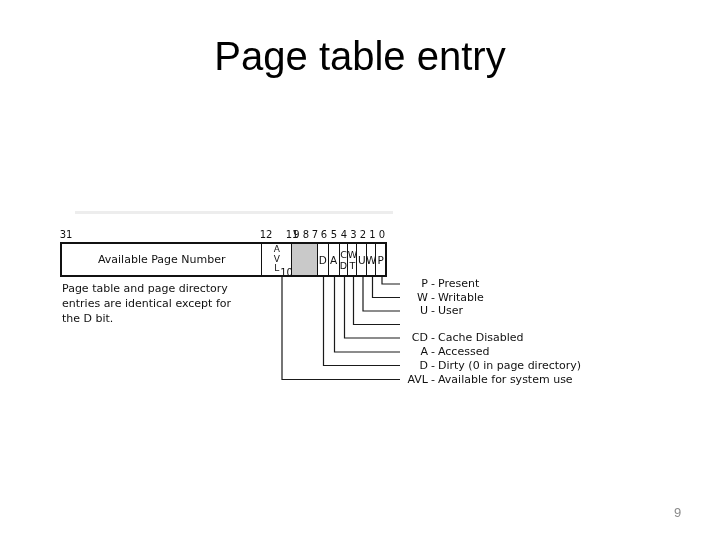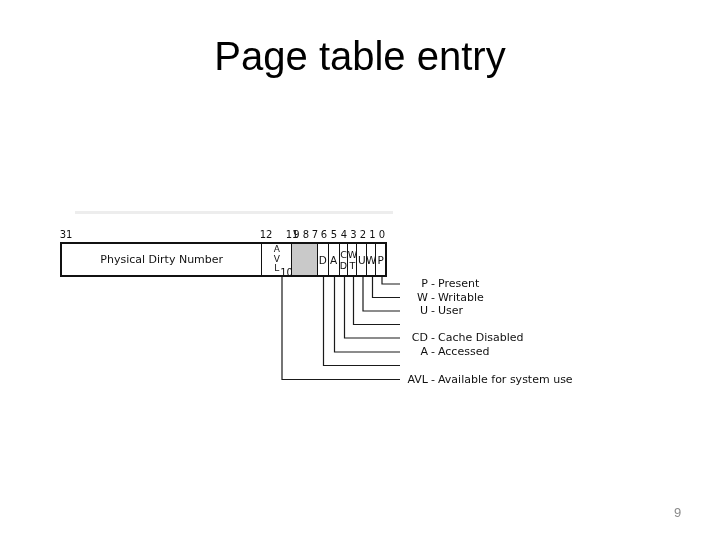--- a/index.html
+++ b/index.html
@@ -53,21 +53,21 @@
       <span style="left: 334px;">5</span>
       <span style="left: 344px;">4</span>
       <span style="left: 353.5px;">3</span>
       <span style="left: 363px;">2</span>
       <span style="left: 372.5px;">1</span>
       <span style="left: 382px;">0</span>
     </div>
 
   <div id="ptebox">
       <div class="cell" style="width: 202px;">
-        <div class="lbl">Physical Dirty Number</div>
+        <div class="lbl">Available Page Number</div>
       </div>
       <div class="cell" style="width: 30px;">
         <div class="stk3">A</div>
         <div class="stk3">V</div>
         <div class="stk3">L</div>
       </div>
       <div class="cell" style="width: 26px; background: rgb(201, 201, 201);"></div>
       <div class="cell" style="width: 11px;">
         <div class="lbl small">D</div>
       </div>
@@ -86,35 +86,41 @@
         <div class="lbl small">U</div>
       </div>
       <div class="cell" style="width: 9px;">
         <div class="lbl small">W</div>
       </div>
       <div class="cell" style="width: 10px;">
         <div class="lbl small">P</div>
       </div>
     </div>
 
+  <div id="caption">
+      <div>Page table and page directory</div>
+      <div>entries are identical except for</div>
+      <div>the D bit.</div>
+    </div>
 
   <svg id="connectors" width="720" height="540">
       <polyline points="382,277 382,284 400,284" fill="none" stroke="#1a1a1a" stroke-width="1.2"></polyline>
       <polyline points="372.5,277 372.5,297.5 400,297.5" fill="none" stroke="#1a1a1a" stroke-width="1.2"></polyline>
       <polyline points="363,277 363,311 400,311" fill="none" stroke="#1a1a1a" stroke-width="1.2"></polyline>
       <polyline points="353.5,277 353.5,324.5 400,324.5" fill="none" stroke="#1a1a1a" stroke-width="1.2"></polyline>
       <polyline points="344.5,277 344.5,338 400,338" fill="none" stroke="#1a1a1a" stroke-width="1.2"></polyline>
       <polyline points="334.5,277 334.5,352 400,352" fill="none" stroke="#1a1a1a" stroke-width="1.2"></polyline>
       <polyline points="323.5,277 323.5,365.5 400,365.5" fill="none" stroke="#1a1a1a" stroke-width="1.2"></polyline>
       <polyline points="282,277 282,379.5 400,379.5" fill="none" stroke="#1a1a1a" stroke-width="1.2"></polyline>
     </svg>
 
   <div id="legend">
       <div class="lrow" style="top: 277px;"><span class="labbr">P</span><span class="lsep">-</span><span>Present</span></div>
       <div class="lrow" style="top: 290.5px;"><span class="labbr">W</span><span class="lsep">-</span><span>Writable</span></div>
       <div class="lrow" style="top: 304px;"><span class="labbr">U</span><span class="lsep">-</span><span>User</span></div>
       <div class="lrow" style="top: 331px;"><span class="labbr">CD</span><span class="lsep">-</span><span>Cache Disabled</span></div>
       <div class="lrow" style="top: 345px;"><span class="labbr">A</span><span class="lsep">-</span><span>Accessed</span></div>
+      <div class="lrow" style="top: 358.5px;"><span class="labbr">D</span><span class="lsep">-</span><span>Dirty (0 in page directory)</span></div>
       <div class="lrow" style="top: 372.5px;"><span class="labbr">AVL</span><span class="lsep">-</span><span>Available for system use</span></div>
     </div>
 
   <div class="pagenum">9</div>
 </div>
 
 </body></html>

